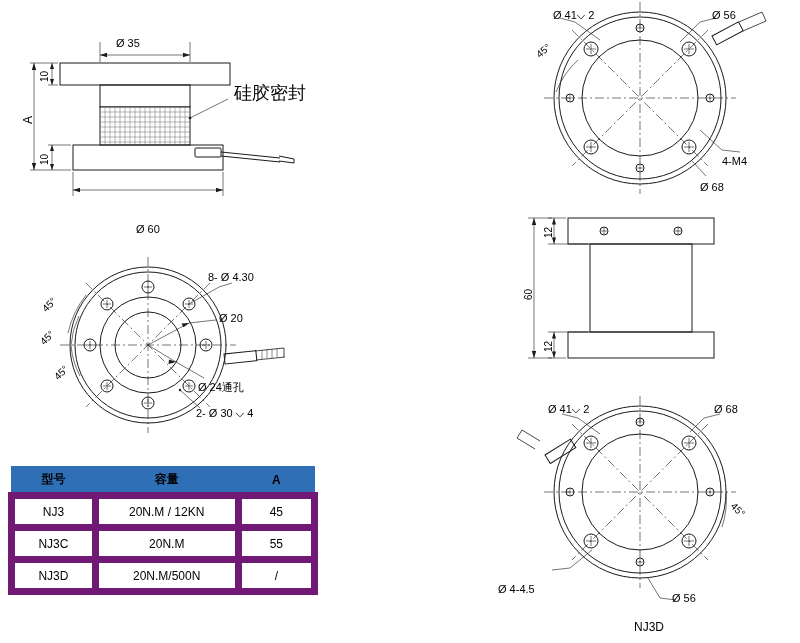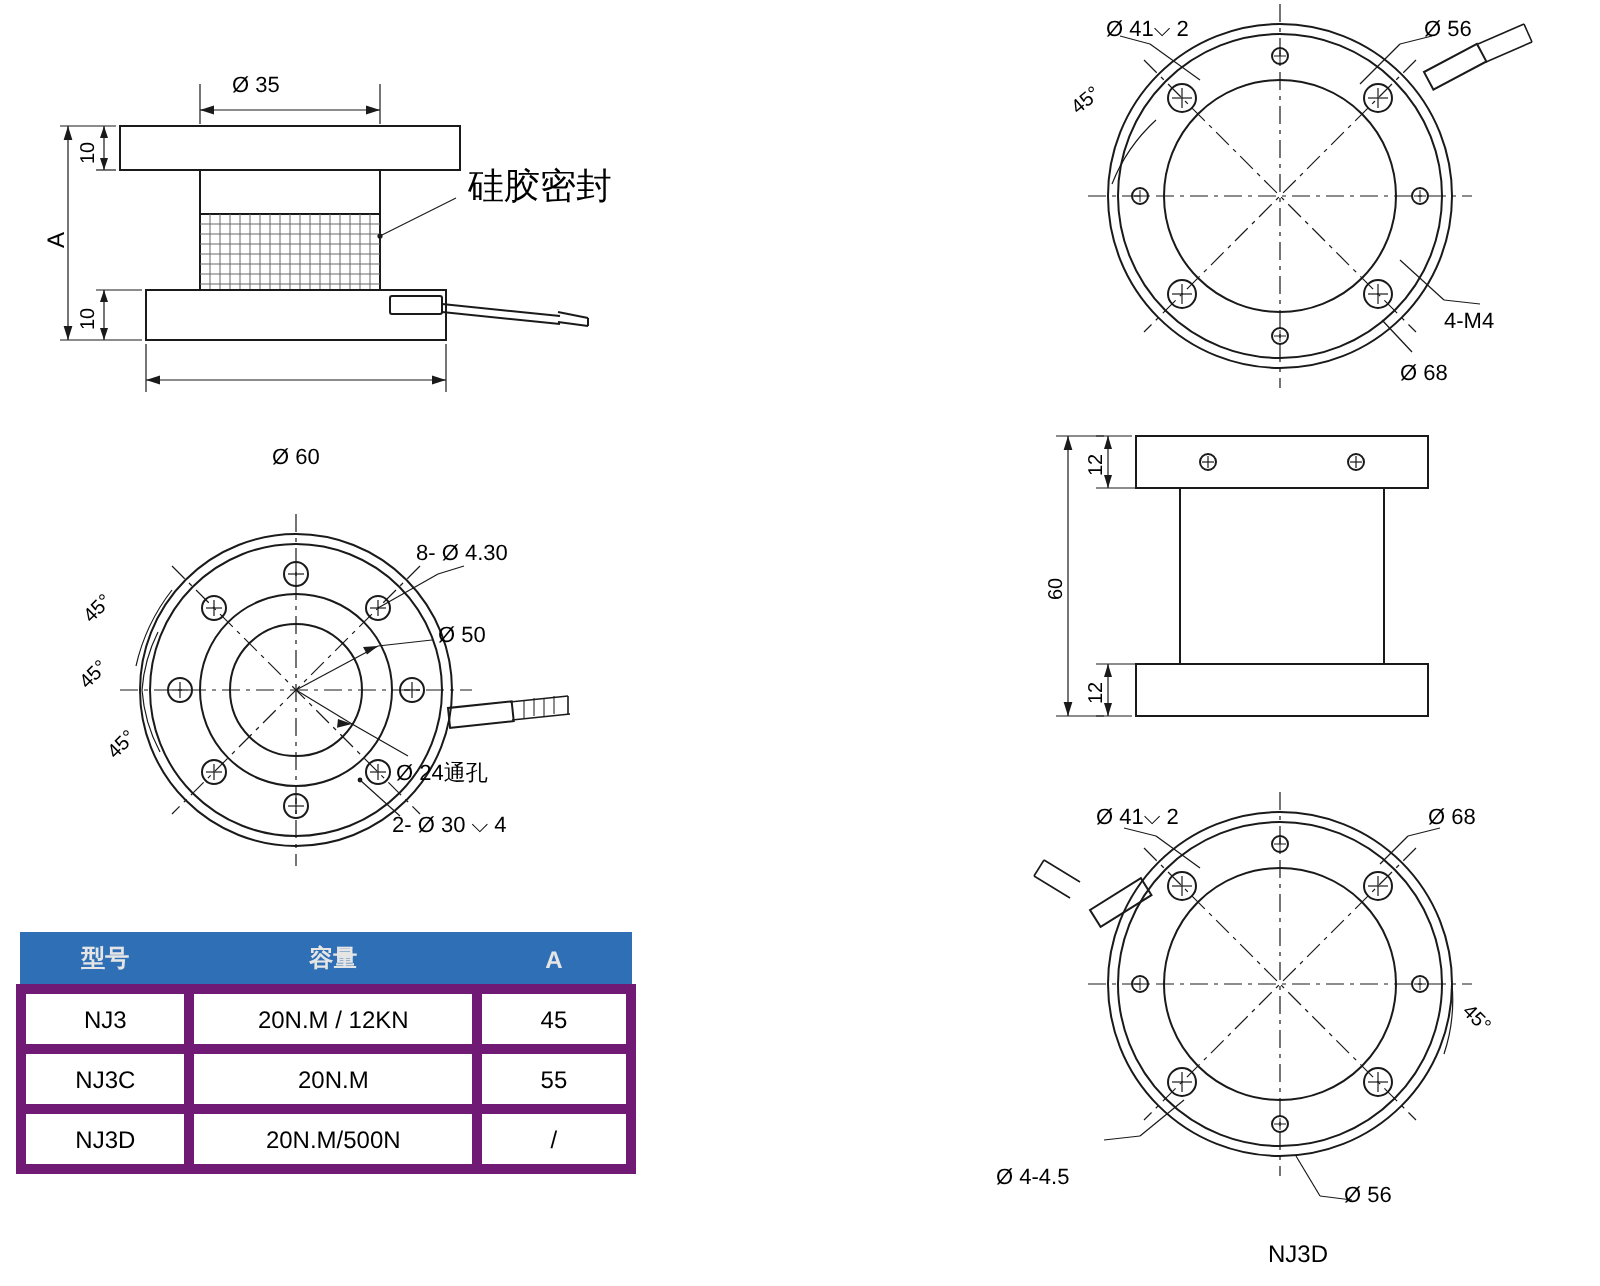--- a/index.html
+++ b/index.html
@@ -4,22 +4,22 @@
 <style>
   html,body{margin:0;padding:0;background:#ffffff;}
   body{width:800px;height:643px;position:relative;font-family:"Liberation Sans",sans-serif;color:#000;overflow:hidden;}
   .canvas{position:absolute;left:0;top:0;width:800px;height:643px;}
   svg{position:absolute;left:0;top:0;width:800px;height:643px;}
   .lbl{position:absolute;font-size:11px;color:#000;white-space:nowrap;line-height:1;}
   .lbl.sm{font-size:10px;}
   .lbl.rot90{transform:rotate(-90deg);transform-origin:left top;}
   
   .spec-table{position:absolute;left:8px;top:466px;width:310px;border-collapse:collapse;font-size:12px;}
-  .spec-table th,.spec-table td{border:5px solid #701a75;text-align:center;height:25px;padding:0;}
-  .spec-table thead th{background:#2f6fb5;color:#e5e5e5;font-weight:bold;border:1px solid #2f6fb5;}
+  .spec-table th,.spec-table td{border:7px solid #701a75;text-align:center;height:25px;padding:0;}
+  .spec-table thead th{background:#2f6fb5;color:#000000;font-weight:bold;border:1px solid #2f6fb5;}
   .spec-table td{color:#000;background:#fff;}
   .col0{width:85px;}
   .col1{width:145px;}
   .col2{width:78px;}
   .caption{position:absolute;font-size:12px;}
 </style>
 </head>
 <body>
 
 <div class="canvas">
@@ -321,21 +321,21 @@
 </svg>
 
 <div class="lbl" style="left:116px;top:38px;">Ø 35</div>
 <div class="lbl" style="left:234px;top:84px;font-size:18px;">硅胶密封</div>
 <div class="lbl" style="left:136px;top:176px;margin-top:48px;">Ø 60</div>
 <div class="lbl rot90" style="left:22px;top:124px;font-size:12px;">A</div>
 <div class="lbl rot90 sm" style="left:40px;top:82px;">10</div>
 <div class="lbl rot90 sm" style="left:40px;top:165px;">10</div>
 
 <div class="lbl" style="left:208px;top:272px;">8- Ø 4.30</div>
-<div class="lbl" style="left:219px;top:313px;">Ø 50</div>
+<div class="lbl" style="left:219px;top:313px;">Ø 20</div>
 <div class="lbl" style="left:198px;top:382px;">Ø 24通孔</div>
 <div class="lbl" style="left:196px;top:408px;">2- Ø 30 ⌵ 4</div>
 <div class="lbl sm" style="left:42px;top:300px;transform:rotate(-45deg);">45°</div>
 <div class="lbl sm" style="left:40px;top:333px;transform:rotate(-45deg);">45°</div>
 <div class="lbl sm" style="left:54px;top:368px;transform:rotate(-45deg);">45°</div>
 
 <div class="lbl" style="left:553px;top:10px;">Ø 41⌵ 2</div>
 <div class="lbl" style="left:712px;top:10px;">Ø 56</div>
 <div class="lbl" style="left:700px;top:182px;">Ø 68</div>
 <div class="lbl" style="left:722px;top:156px;">4-M4</div>

